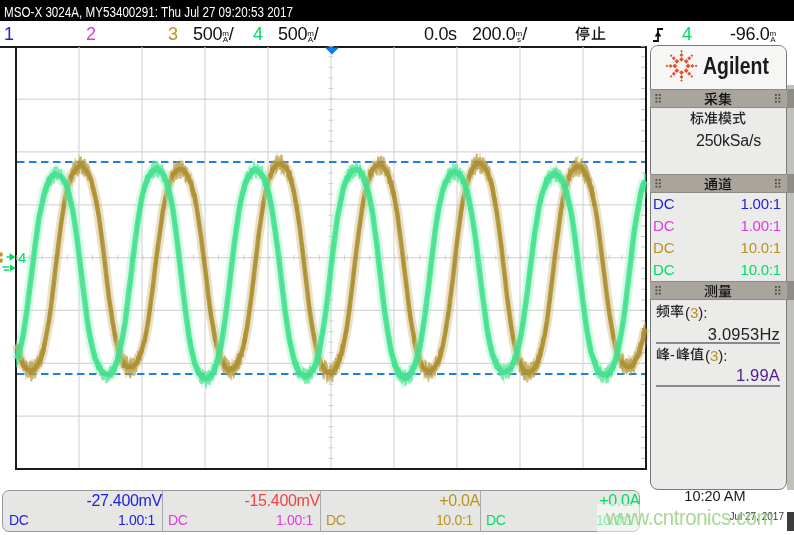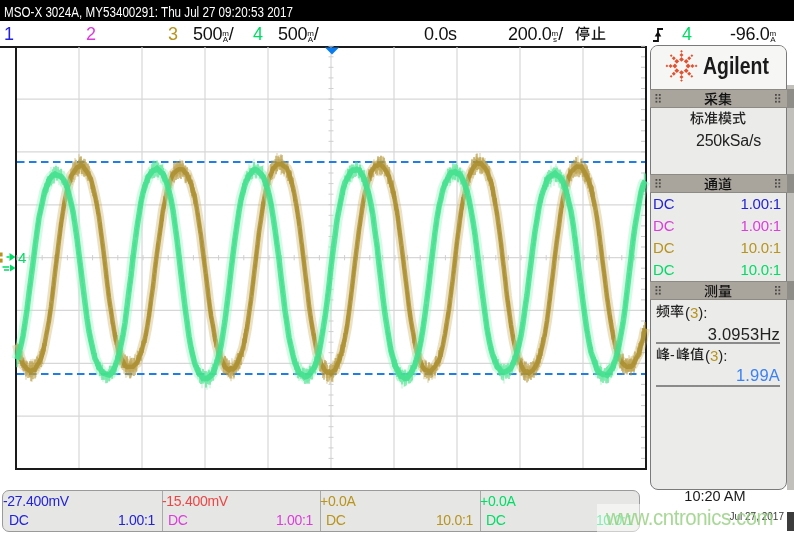--- a/index.html
+++ b/index.html
@@ -1,31 +1,31 @@
 <!DOCTYPE html>
 <html><head><meta charset="utf-8"><style>
 html,body{margin:0;padding:0}
 body{width:794px;height:535px;position:relative;overflow:hidden;background:#fff;
   font-family:"Liberation Sans",sans-serif;}
 .abs{position:absolute}
 .r2{position:absolute;top:25px;font-size:18px;line-height:18px;letter-spacing:-0.3px;color:#111;white-space:nowrap}
 .dcrow{position:absolute;left:653px;width:128px;font-size:15px;line-height:15px;letter-spacing:-0.2px;white-space:nowrap}
-.cell1{position:absolute;font-size:14px;line-height:14px;letter-spacing:-0.3px;text-align:left;white-space:nowrap}
+.cell1{position:absolute;font-size:16px;line-height:14px;letter-spacing:-0.3px;text-align:right;white-space:nowrap}
 .cell2{position:absolute;font-size:14px;line-height:14px;letter-spacing:-0.3px;white-space:nowrap}
 </style></head><body>
 <div class="abs" style="left:0;top:0;width:794px;height:21px;background:#000"></div>
 <div class="abs" style="left:4px;top:3.5px;font-size:15px;line-height:15px;color:#fff;white-space:nowrap;transform:scaleX(0.776);transform-origin:0 0">MSO-X 3024A, MY53400291: Thu Jul 27 09:20:53 2017</div>
 <span class="r2" style="left:4px;color:#2222dd">1</span>
 <span class="r2" style="left:86px;color:#dd3cdd">2</span>
 <span class="r2" style="left:168px;color:#b8941c">3</span>
 <span class="r2" style="left:193px">500<span style="display:inline-block;vertical-align:-2px;line-height:6px;font-size:8px;letter-spacing:0;color:#111;text-align:center">m<br>A</span>/</span>
 <span class="r2" style="left:253px;color:#00dd66">4</span>
 <span class="r2" style="left:278px">500<span style="display:inline-block;vertical-align:-2px;line-height:6px;font-size:8px;letter-spacing:0;color:#111;text-align:center">m<br>A</span>/</span>
 <span class="r2" style="left:424px">0.0s</span>
-<span class="r2" style="left:508px">200.0<span style="display:inline-block;vertical-align:-2px;line-height:6px;font-size:8px;letter-spacing:0;color:#111;text-align:center">m<br>s</span>/</span>
+<span class="r2" style="left:472px">200.0<span style="display:inline-block;vertical-align:-2px;line-height:6px;font-size:8px;letter-spacing:0;color:#111;text-align:center">m<br>s</span>/</span>
 <svg style="position:absolute;left:575px;top:26px" width="15" height="15" viewBox="0 0 100 100">
     <path d="M48.0 31.1H78.6V38.2H48.0ZM39.4 24.6V44.8H87.7V24.6ZM30.7 50.0V67.1H38.9V57.7H87.2V67.1H95.7V50.0ZM56.1 5.4C57.2 7.4 58.4 9.8 59.3 12.0H32.6V19.9H95.4V12.0H69.5C68.3 9.2 66.5 5.6 64.7 2.9ZM40.2 64.1V71.7H58.8V86.3C58.8 87.5 58.4 87.9 56.8 87.9C55.3 88.0 49.6 88.0 44.1 87.8C45.4 90.2 46.6 93.5 47.0 96.0C54.7 96.0 60.0 96.0 63.7 94.9C67.4 93.6 68.3 91.2 68.3 86.6V71.7H86.0V64.1ZM25.1 3.8C20.0 18.6 11.6 33.2 2.7 42.7C4.3 45.0 6.9 50.1 7.8 52.3C10.2 49.6 12.6 46.6 14.9 43.3V96.3H23.6V29.2C27.5 21.9 31.0 14.2 33.7 6.6Z" fill="#111"></path>
   </svg>
 <svg style="position:absolute;left:591px;top:26px" width="15" height="15" viewBox="0 0 100 100">
     <path d="M18.0 25.0V82.0H4.5V91.4H95.3V82.0H58.9V45.7H90.4V36.2H58.9V3.8H48.9V82.0H27.7V25.0Z" fill="#111"></path>
   </svg>
 <svg class="abs" style="left:652px;top:26px" width="18" height="17">
     <path d="M1 15 H6 V3 H11" stroke="#111" stroke-width="1.8" fill="none"></path>
     <path d="M6 5 L2.7 10.5 L9.3 10.5 Z" fill="#111"></path>
   </svg>
@@ -344,21 +344,21 @@
     <path d="M60.6 19.1H77.8C75.4 23.2 72.3 26.9 68.6 30.2C64.9 27.1 61.9 23.7 59.7 20.3ZM18.7 4.6V75.3L13.5 75.7V20.1H6.4V84.0L31.5 81.8V85.8H38.5V45.6C40.0 47.4 42.0 50.5 42.9 52.6C52.2 50.0 61.1 46.2 68.7 40.8C75.0 45.2 82.6 48.9 91.5 51.2C92.7 48.8 95.3 45.2 97.2 43.3C88.8 41.6 81.6 38.7 75.7 35.1C81.8 29.4 86.7 22.4 89.9 13.8L84.1 11.4L82.5 11.7H65.3C66.3 9.8 67.3 7.9 68.1 5.9L59.5 3.6C55.5 13.3 47.8 22.2 39.2 27.7C41.1 29.3 44.1 33.0 45.3 34.8C48.4 32.5 51.5 29.7 54.4 26.6C56.5 29.6 59.0 32.5 61.9 35.3C55.0 39.9 46.9 43.2 38.5 45.1V20.1H31.5V74.3L26.2 74.8V4.6ZM63.4 46.7V52.6H46.0V59.5H63.4V65.0H46.6V72.0H63.4V78.1H42.0V85.6H63.4V96.4H72.8V85.6H94.5V78.1H72.8V72.0H90.3V65.0H72.8V59.5H90.5V52.6H72.8V46.7Z" fill="#222"></path>
   </svg>
 <span class="abs" style="left:670px;top:347px;font-size:14px;color:#222">-</span>
 <svg style="position:absolute;left:676px;top:347px" width="14" height="14" viewBox="0 0 100 100">
     <path d="M60.6 19.1H77.8C75.4 23.2 72.3 26.9 68.6 30.2C64.9 27.1 61.9 23.7 59.7 20.3ZM18.7 4.6V75.3L13.5 75.7V20.1H6.4V84.0L31.5 81.8V85.8H38.5V45.6C40.0 47.4 42.0 50.5 42.9 52.6C52.2 50.0 61.1 46.2 68.7 40.8C75.0 45.2 82.6 48.9 91.5 51.2C92.7 48.8 95.3 45.2 97.2 43.3C88.8 41.6 81.6 38.7 75.7 35.1C81.8 29.4 86.7 22.4 89.9 13.8L84.1 11.4L82.5 11.7H65.3C66.3 9.8 67.3 7.9 68.1 5.9L59.5 3.6C55.5 13.3 47.8 22.2 39.2 27.7C41.1 29.3 44.1 33.0 45.3 34.8C48.4 32.5 51.5 29.7 54.4 26.6C56.5 29.6 59.0 32.5 61.9 35.3C55.0 39.9 46.9 43.2 38.5 45.1V20.1H31.5V74.3L26.2 74.8V4.6ZM63.4 46.7V52.6H46.0V59.5H63.4V65.0H46.6V72.0H63.4V78.1H42.0V85.6H63.4V96.4H72.8V85.6H94.5V78.1H72.8V72.0H90.3V65.0H72.8V59.5H90.5V52.6H72.8V46.7Z" fill="#222"></path>
   </svg>
 <svg style="position:absolute;left:690px;top:347px" width="14" height="14" viewBox="0 0 100 100">
     <path d="M59.3 3.7C59.1 6.6 58.7 9.9 58.2 13.3H33.2V21.5H56.9L55.3 29.8H38.0V85.9H28.8V94.0H96.2V85.9H87.8V29.8H63.9L65.9 21.5H93.6V13.3H67.6L69.3 4.1ZM46.5 85.9V78.8H79.1V85.9ZM46.5 50.9H79.1V58.1H46.5ZM46.5 44.1V37.0H79.1V44.1ZM46.5 64.7H79.1V72.0H46.5ZM25.2 3.8C20.1 18.6 11.6 33.2 2.7 42.7C4.3 45.0 6.9 50.0 7.8 52.3C10.3 49.6 12.7 46.5 15.0 43.2V96.4H23.8V28.9C27.7 21.8 31.1 14.1 33.9 6.5Z" fill="#222"></path>
   </svg>
 <span class="abs" style="left:705px;top:347px;font-size:15px;color:#222">(<span style="color:#b8941c">3</span>):</span>
-<div class="abs" style="left:650px;top:366px;width:130px;text-align:right;font-size:16.5px;color:#3b82f6;letter-spacing:0.2px">1.99A</div>
+<div class="abs" style="left:650px;top:366px;width:130px;text-align:right;font-size:16.5px;color:#4c1d95;letter-spacing:0.2px">1.99A</div>
 <div class="abs" style="left:656px;top:385px;width:124px;height:1.5px;background:#8a8a8a"></div>
 <div class="abs" style="left:2px;top:490px;width:638px;height:42px;background:#e6e6e4;border:1px solid #9a9a9a;border-radius:7px;box-sizing:border-box"></div>
 <div class="abs" style="left:162px;top:491px;width:1px;height:40px;background:#aaa"></div>
 <div class="abs" style="left:320px;top:491px;width:1px;height:40px;background:#aaa"></div>
 <div class="abs" style="left:480px;top:491px;width:1px;height:40px;background:#aaa"></div>
 <div class="cell1" style="left:3px;top:494px;width:159px;color:#2222dd">-27.400mV</div>
 <div class="cell2" style="left:9px;top:513px;width:146px;color:#2222dd">DC<span style="float:right">1.00:1</span></div>
 <div class="cell1" style="left:162px;top:494px;width:158px;color:#ef4444">-15.400mV</div>
 <div class="cell2" style="left:168px;top:513px;width:145px;color:#dd3cdd">DC<span style="float:right">1.00:1</span></div>
 <div class="cell1" style="left:320px;top:494px;width:160px;color:#b8941c">+0.0A</div>

